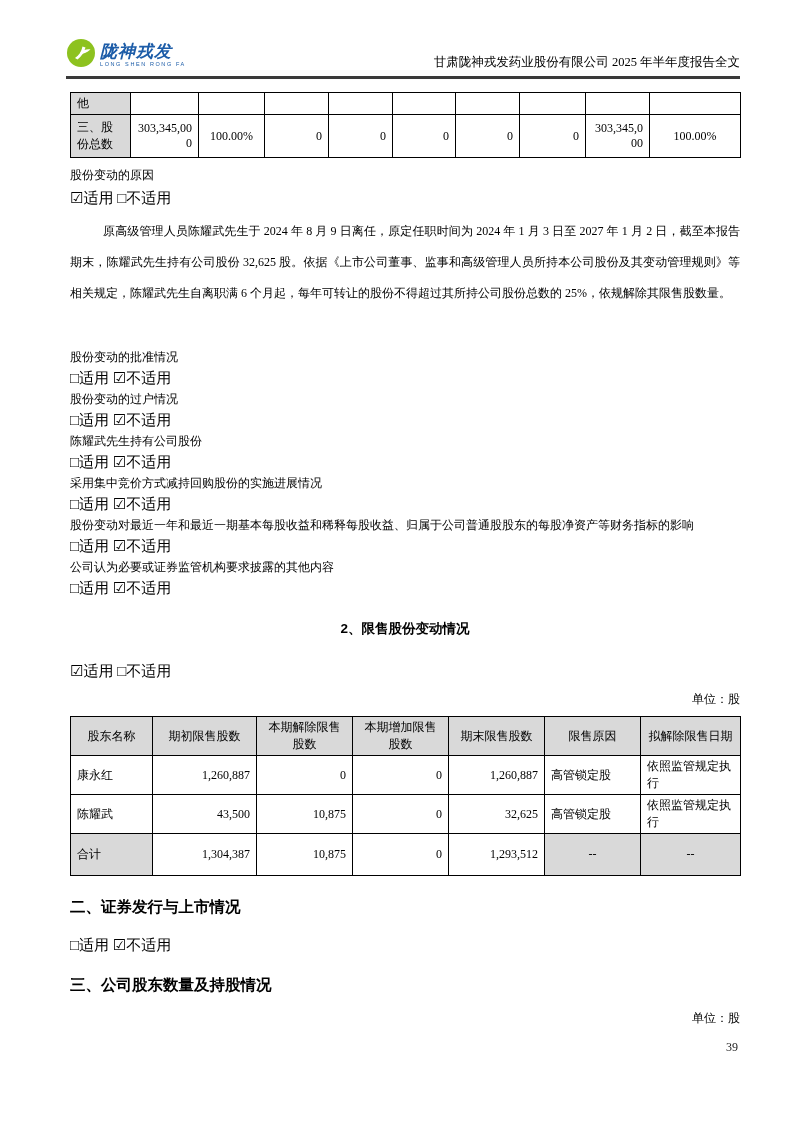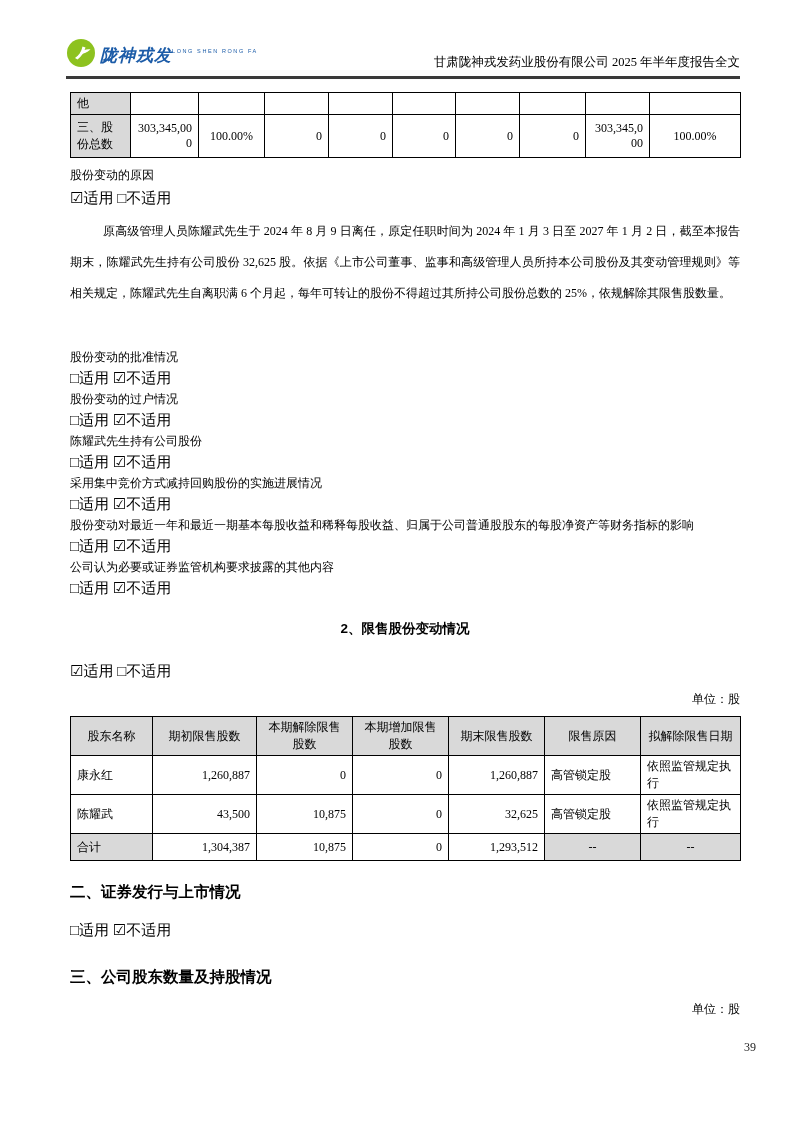--- a/index.html
+++ b/index.html
@@ -14,21 +14,21 @@
   }
   .content { position: absolute; left: 70px; top: 0; width: 670px; }
 
   
   .header {
     position: absolute; left: 66px; top: 46px; width: 674px; height: 33px;
     display: flex; justify-content: space-between; align-items: flex-end;
     border-bottom: 3px solid #3a3a3a; padding-bottom: 4px;
   }
   .logo { display: flex; align-items: center; gap: 4px; }
-  .brand { display: flex; line-height: 1; }
+  .brand { display: flex; flex-direction: column; line-height: 1; }
   .brand-cn { font-size: 17px; font-weight: bold; color: #1c5ca8; font-style: italic; letter-spacing: 1px; font-family: "Liberation Sans", sans-serif; }
   .brand-en { font-size: 5.5px; color: #1c5ca8; letter-spacing: 1.6px; margin-top: 2px; font-family: "Liberation Sans", sans-serif; }
   .doc-title { font-size: 12.5px; color: #000; padding-bottom: 1px; }
   .sec-title { font-size: 12px; line-height: 21px; }
   .chk       { font-size: 15px; line-height: 21px; }
   .para {
     font-size: 12px; line-height: 31px; text-align: justify;
     text-indent: 33px; margin-top: 7px;
   }
 
@@ -47,30 +47,30 @@
 
   .subsections { margin-top: 38px; }
 
   .h2-num { margin-top: 20px; font-size: 13.5px; font-weight: bold; line-height: 20px; font-family: "Liberation Sans", sans-serif; text-align: center; }
   .chk2   { margin-top: 22px; }
   .unit   { margin-top: 9px; font-size: 12px; line-height: 16px; text-align: right; }
 
   .t2 { margin-top: 9px; border-radius: 8px; }
   .t2 th { height: 38px; text-align: center; }
   .t2 .dr td { height: 32px; }
-  .t2 .tr-total td { height: 27px; }
+  .t2 .tr-total td { height: 42px; }
 
   .h2-big { font-size: 15.5px; font-weight: bold; line-height: 22px; font-family: "Liberation Sans", sans-serif; }
   .sec2-h { margin-top: 20px; }
   .sec2-chk { margin-top: 17px; }
-  .sec3-h { margin-top: 25px; }
+  .sec3-h { margin-top: 19px; font-family: Liberation Mono, monospace; }
   .unit2 { margin-top: 13px; }
 
   .page-num {
-    position: absolute; left: 86px; top: 1040px; width: 670px;
+    position: absolute; left: 68px; top: 1040px; width: 670px;
     text-align: right; font-size: 12px; color: #222;
   }
 </style>
 </head>
 <body>
 
 <div class="page">
 
   <div class="header">
     <div class="logo">

